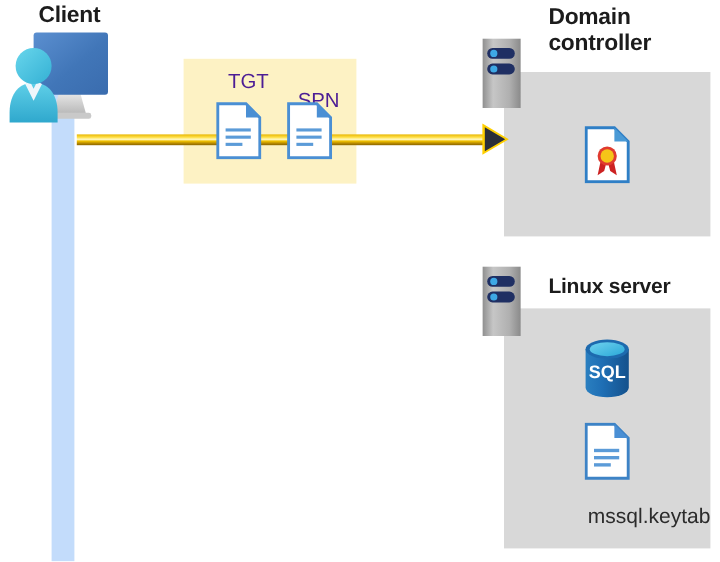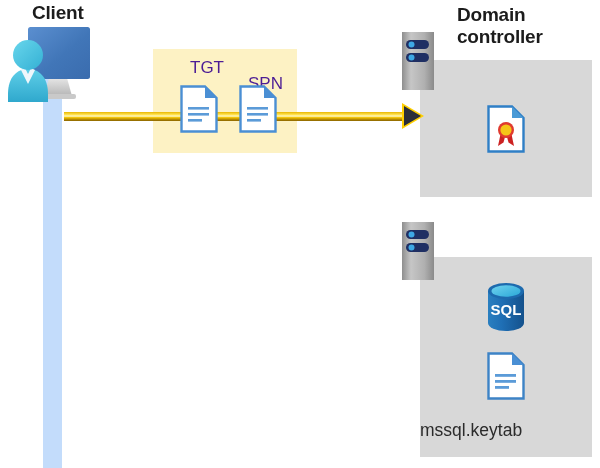--- a/index.html
+++ b/index.html
@@ -120,21 +120,21 @@
     width: 50px;
   }
   .label-tgt { left: 174px; top: 58px; }
   .label-spn { left: 233px; top: 58px; margin-top: 16px; }
 
   
   .caption {
     left: 420px;
     top: 420px;
     width: 172px;
-    text-align: left;
+    text-align: right;
     font-size: 17.5px;
     color: #2b2b2b;
   }
 
   
   .client-art { left: 6px; top: 22px; width: 96px; height: 90px; }
   .server-art { width: 32px; height: 58px; }
   .dc-server-art { left: 402px; top: 32px; }
   .linux-server-art { left: 402px; top: 222px; }
 
@@ -251,20 +251,21 @@
         <stop offset="100%" stop-color="#8a8a8a"></stop>
       </linearGradient>
     </defs>
     <rect x="0" y="0" width="32" height="58" fill="url(#rackGrad2)"></rect>
     <rect x="4" y="8" width="23" height="9" rx="4.5" fill="#1f2f63"></rect>
     <circle cx="9.5" cy="12.5" r="3" fill="#3ea8e5"></circle>
     <rect x="4" y="21" width="23" height="9" rx="4.5" fill="#1f2f63"></rect>
     <circle cx="9.5" cy="25.5" r="3" fill="#3ea8e5"></circle>
   </svg>
 
+  <div class="abs title title-linux">Linux server</div>
 
   <svg class="abs sql-art" viewBox="0 0 44 50">
     <defs>
       <linearGradient id="cylGrad" x1="0" y1="0" x2="1" y2="0">
         <stop offset="0%" stop-color="#2a7fc0"></stop>
         <stop offset="38%" stop-color="#1f6fb5"></stop>
         <stop offset="100%" stop-color="#14518c"></stop>
       </linearGradient>
       <linearGradient id="topGrad" x1="0" y1="0" x2="1" y2="1">
         <stop offset="0%" stop-color="#6fd2ef"></stop>

